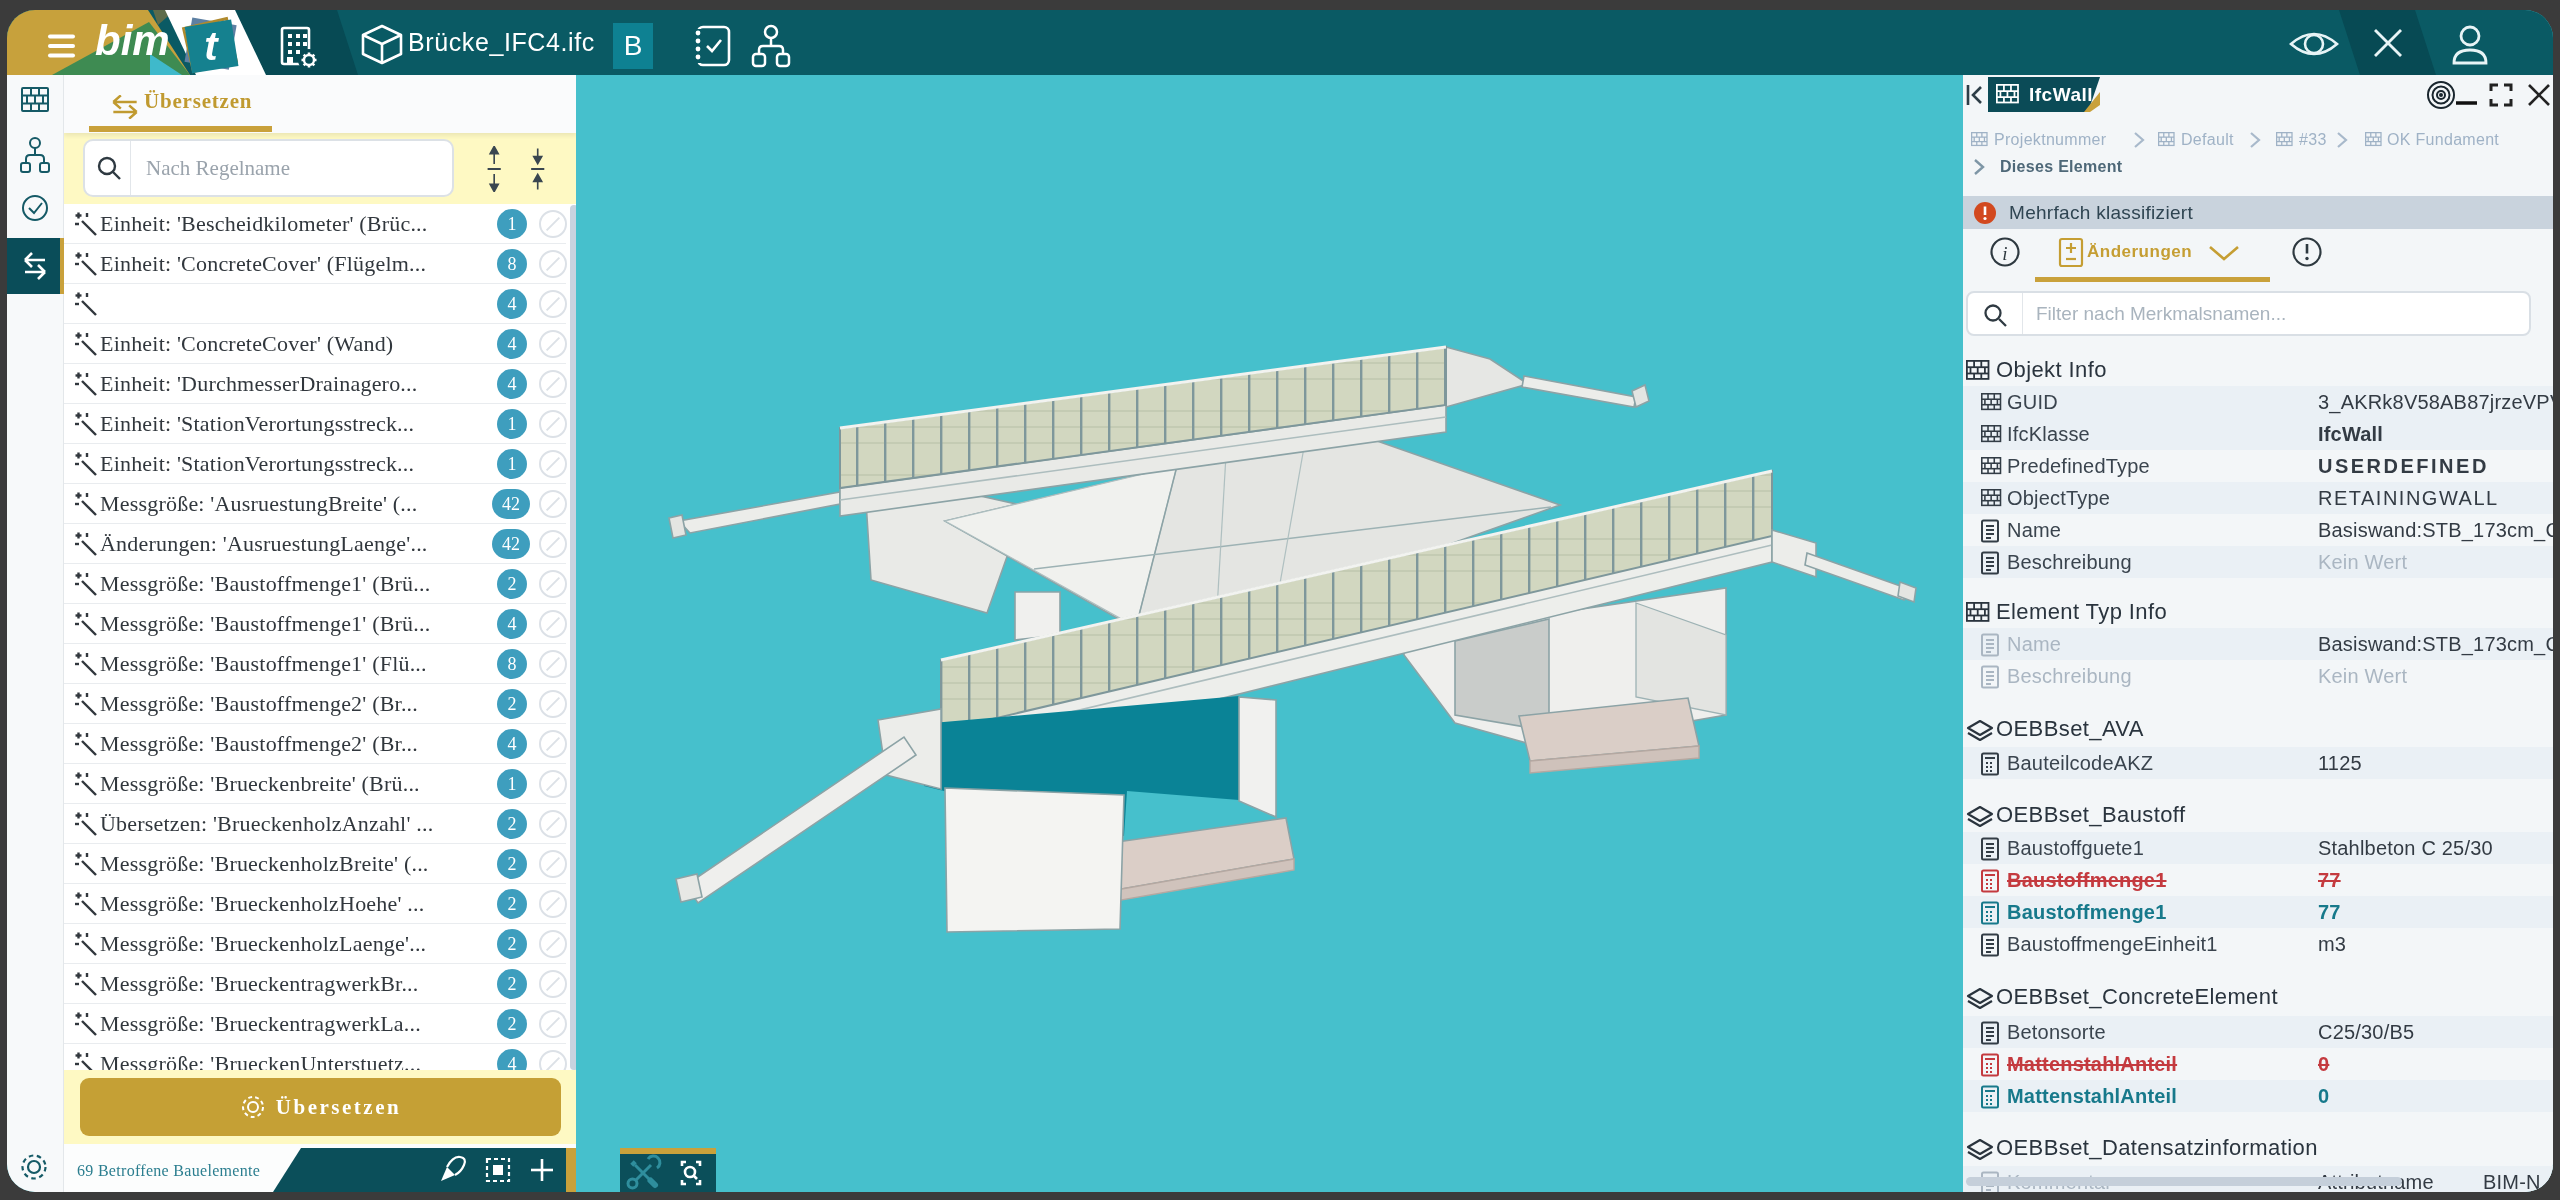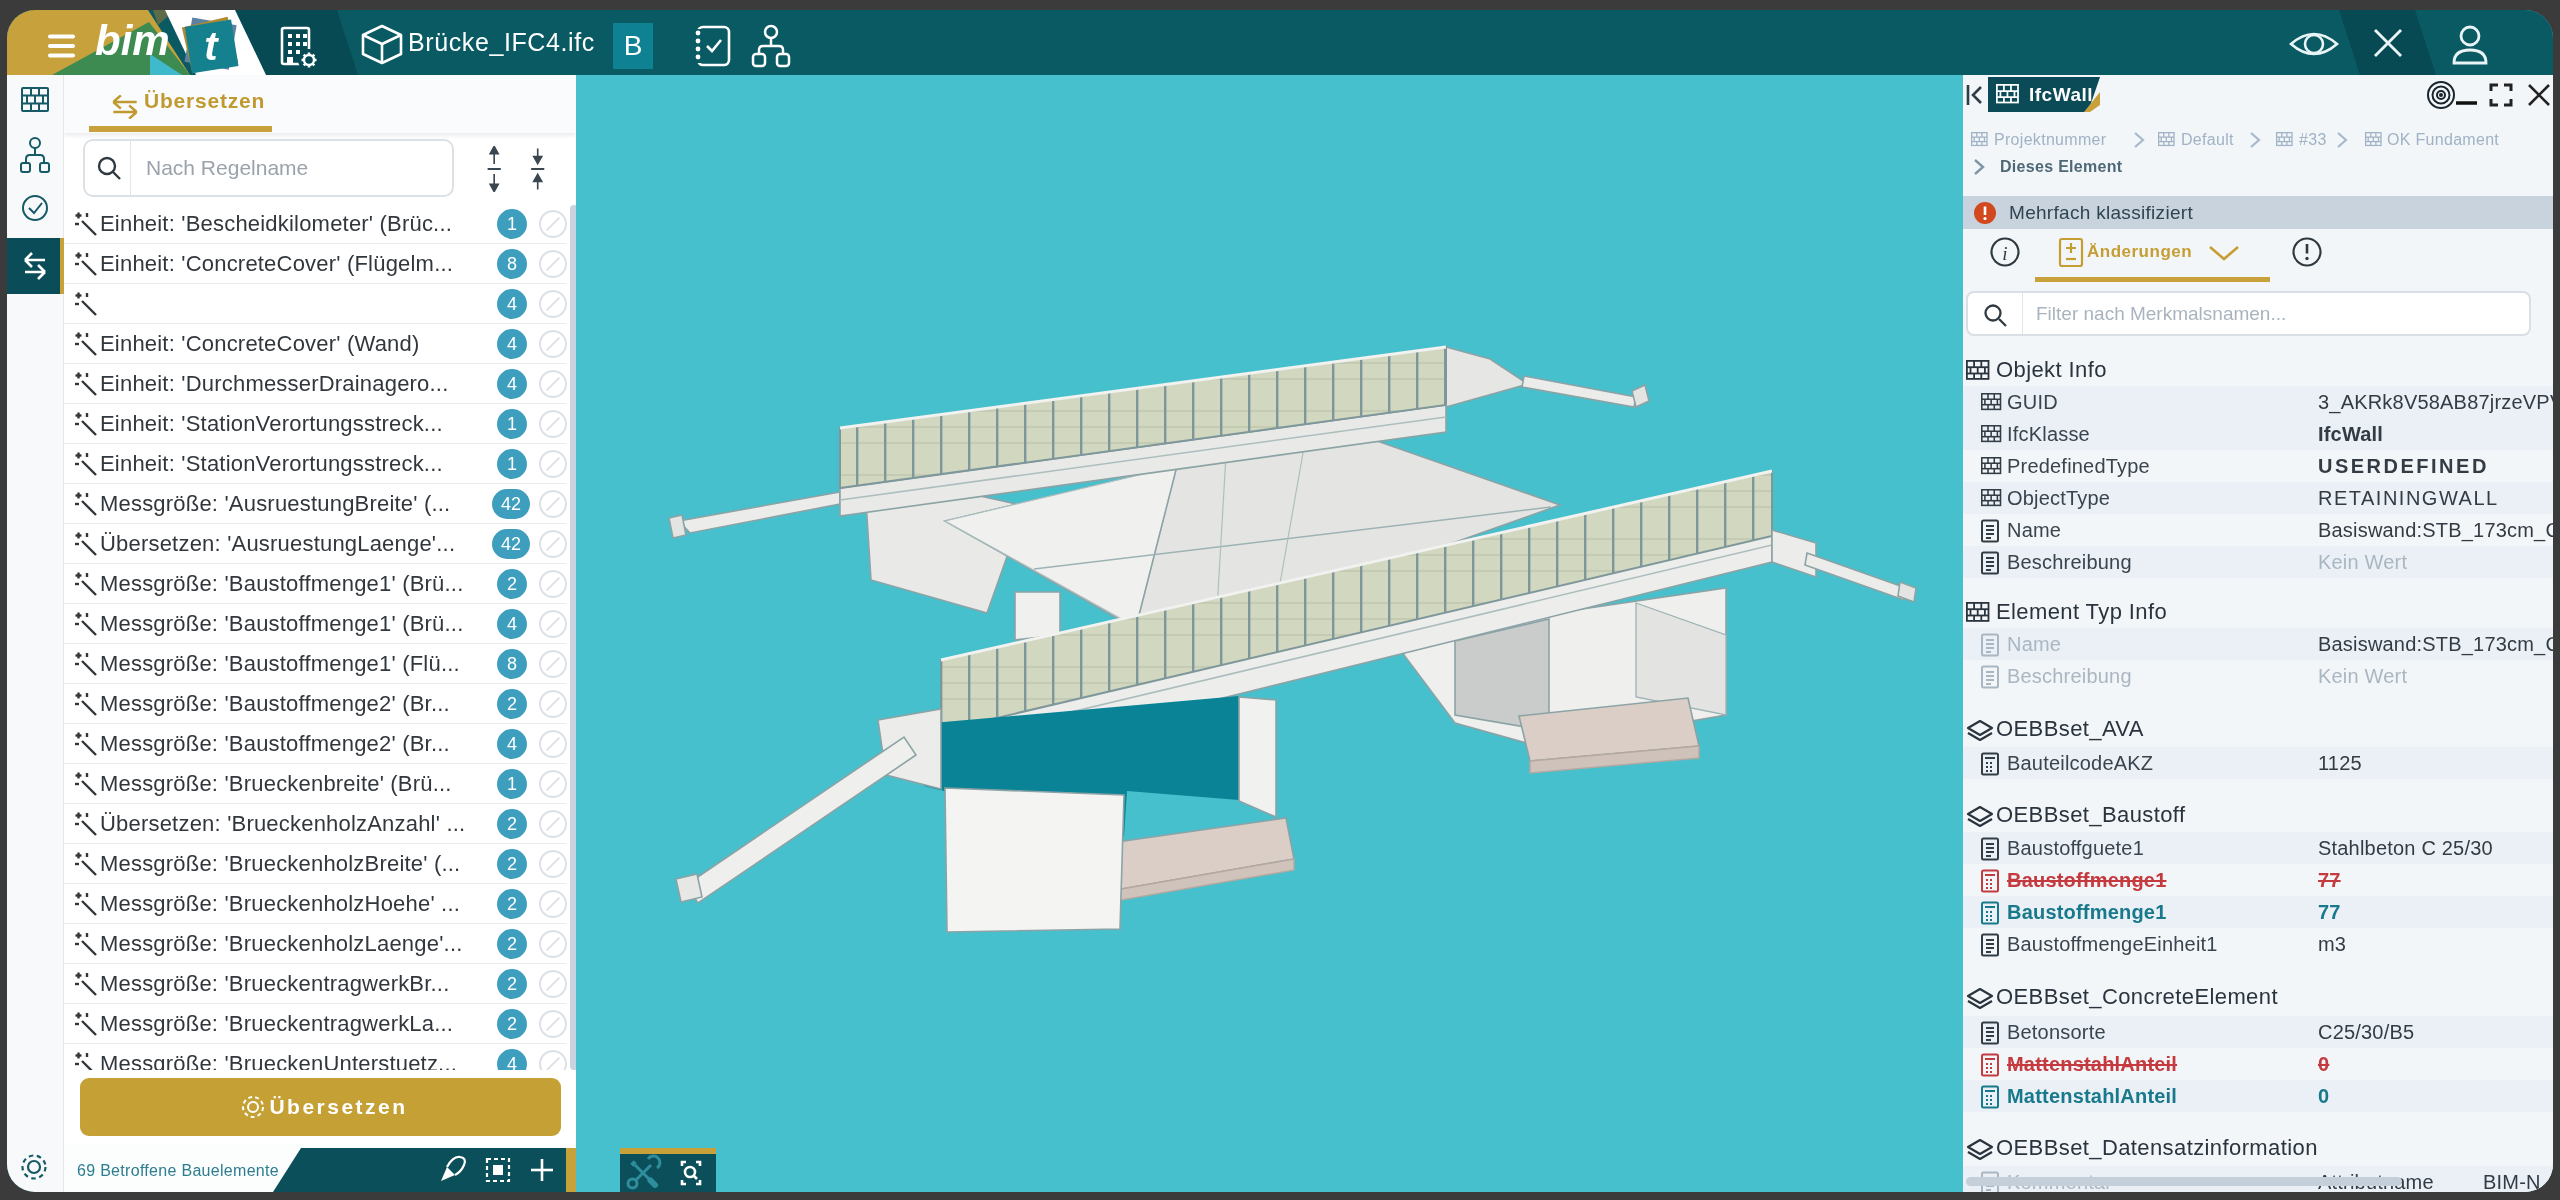--- a/index.html
+++ b/index.html
@@ -12,21 +12,21 @@
   .fname { position:absolute; left:401px; top:0; height:65px; line-height:65px; color:#FFFFFF;
     font-size:25px; letter-spacing:0.6px; }
   .bbox { position:absolute; left:606px; top:13px; width:40px; height:46px; background:#0E8192;
     color:#fff; font-size:28px; text-align:center; line-height:46px; }
   .bim { position:absolute; left:88px; top:7px; font-size:42px; font-style:italic; font-weight:600;
     color:#fff; }
   .sidebar { position:absolute; left:0; top:65px; width:57px; height:1117px; background:#F7F9FA;
     border-right:1px solid #E3E7EA; }
   .sideactive { position:absolute; left:0; top:228px; width:53px; height:56px; background:#0A4D59; }
   .sidegold { position:absolute; left:53px; top:228px; width:6px; height:56px; background:#C9A13B; }
-  .lpanel { position:absolute; left:57px; top:65px; width:512px; height:1117px; background:#ffffff; overflow:hidden; }
+  .lpanel { position:absolute; left:57px; top:65px; width:512px; height:1117px; background:#fef9c3; overflow:hidden;font-family:Liberation Serif, serif; }
   .ltabbar { position:absolute; left:0; top:0; width:512px; height:58px; background:#FAFBFC;
     box-shadow:0 3px 4px rgba(0,0,0,0.07); }
   .ltabtxt { position:absolute; left:80px; top:0; height:52px; line-height:52px; color:#C09A30;
     font-size:21px; letter-spacing:0.8px; font-weight:600;}
   .lunderline { position:absolute; left:25px; top:51px; width:183px; height:6px; background:#C9A13B; }
   .lsearch { position:absolute; left:19px; top:64px; width:371px; height:58px; background:#fff;
     border:2px solid #DCE1E6; border-radius:10px; }
   .lsearch .div { position:absolute; left:45px; top:0px; width:1px; height:54px; background:#E2E6EA; }
   .lsearch .ph { position:absolute; left:61px; top:0; height:54px; line-height:54px; color:#9AA3AC; font-size:21px; }
   .llist { position:absolute; left:0px; top:129px; width:512px; height:866px; background:#fff; overflow:hidden; }
@@ -353,21 +353,21 @@
         <div class="lrow" style="top:320px">
           <svg class="abs" style="left:10px;top:8px" width="24" height="24" viewBox="0 0 24 24">
             <g stroke="#31373D" stroke-width="2.4" fill="none">
               <line x1="8" y1="9" x2="22" y2="23"></line>
               <line x1="4.5" y1="0.5" x2="4.5" y2="6.5"></line>
               <line x1="1.5" y1="3.5" x2="7.5" y2="3.5"></line>
               <line x1="13" y1="1" x2="13" y2="5"></line>
               <line x1="1" y1="12" x2="5" y2="12"></line>
             </g>
           </svg>
-          <div class="t">Übersetzen: 'AusruestungLaenge'...</div>
+          <div class="t">Änderungen: 'AusruestungLaenge'...</div>
           <div class="badge" style="left:428px;width:38px;border-radius:16px;">42</div>
           <div class="nosym" style="left:475px"></div>
         </div>
         <div class="lrow" style="top:360px">
           <svg class="abs" style="left:10px;top:8px" width="24" height="24" viewBox="0 0 24 24">
             <g stroke="#31373D" stroke-width="2.4" fill="none">
               <line x1="8" y1="9" x2="22" y2="23"></line>
               <line x1="4.5" y1="0.5" x2="4.5" y2="6.5"></line>
               <line x1="1.5" y1="3.5" x2="7.5" y2="3.5"></line>
               <line x1="13" y1="1" x2="13" y2="5"></line>

